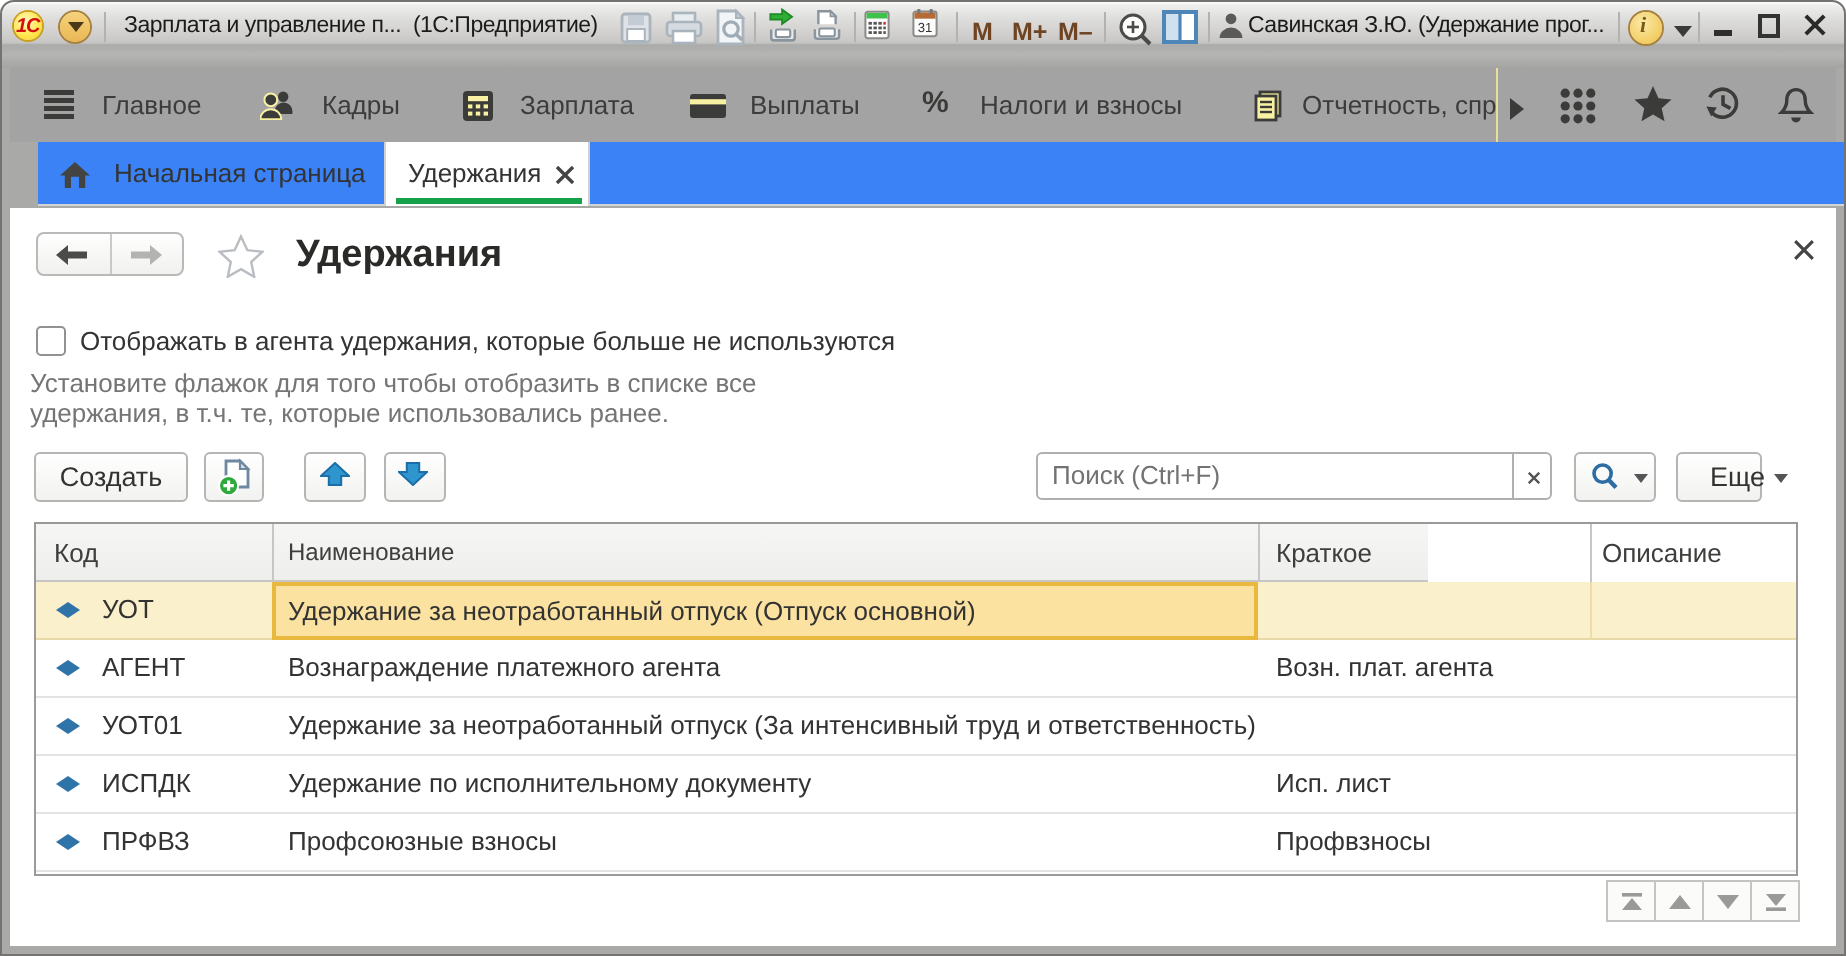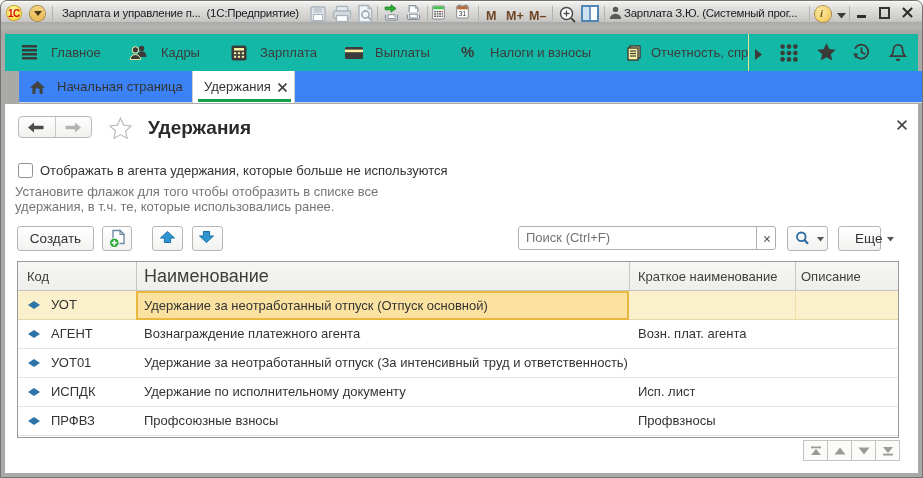--- a/index.html
+++ b/index.html
@@ -1,41 +1,41 @@
 <!DOCTYPE html>
 <html><head><meta charset="utf-8"><style>
 *{margin:0;padding:0;box-sizing:border-box}
 html,body{width:923px;height:478px;overflow:hidden}
 body{font-family:"Liberation Sans",sans-serif;position:relative;background:#fff}
 .abs{position:absolute}
 #titlebar{left:0;top:0;width:923px;height:34px;border-radius:7px 7px 0 0;
  background:linear-gradient(to bottom,#fbfbf9 0%,#efefed 7%,#dddddb 28%,#cecccb 55%,#c5c5c3 63%,#ababa9 66%,#b5b5b3 80%,#a4a4a2 100%);
  box-shadow:inset 0 2px 0 rgba(255,255,255,.5)}
-#menubar{left:5px;top:34px;width:913px;height:37px;background:#14b8a6}
+#menubar{left:5px;top:34px;width:913px;height:37px;background:#a3a3a3}
 #tabbar{left:19px;top:71px;width:913px;height:32px;background:#3b82f6;border-bottom:1px solid #d4d4d2}
 #content{left:5px;top:104px;width:913px;height:369px;background:#fff}
 .vsep{width:1px;background:#b2b2b0}
 .ttxt{font-size:11.5px;letter-spacing:-0.25px;color:#1b1b1b;line-height:24px}
 .mitem{font-size:13px;color:#3c3c3c;line-height:37px}
 .M{font-weight:bold;color:#6e4423;font-size:12.5px;line-height:22px}
 .row{position:absolute;left:0;width:880px;height:29px;border-bottom:1px solid #e3e3e1;font-size:13px;color:#333;line-height:28px}
 .row .dmd{position:absolute;left:10px;top:10px;width:12px;height:8px;background:#2e74a8;clip-path:polygon(50% 0,100% 50%,50% 100%,0 50%)}
 .row .code{position:absolute;left:33px}
 .row .name{position:absolute;left:126px}
 .row .short{position:absolute;left:620px}
 .row.sel{background:#faf0cb;border-bottom:1px solid #e8d9a8}
 .selcell{background:#fbe2a0;border:2px solid #e8b93e;font-size:13px;color:#333;line-height:25px;padding-left:6px}
 .nbt{position:absolute;top:0;width:25px;height:21px;border:1px solid #c4c4c2;background:#fbfbfa;display:flex;align-items:center;justify-content:center}
 </style></head>
 <body>
 <div class="abs" style="left:0;top:0;width:923px;height:478px;background:#a9a9a7;border-radius:7px 7px 0 0"></div>
 <div class="abs" id="titlebar">
 
  <div class="abs" style="left:7px;top:6px;width:14px;height:14px;border-radius:50%;background:radial-gradient(circle at 42% 35%,#fffbc2,#ffe752 55%,#f8cd26);box-shadow:0 0 0 1px #c9a11f"></div>
- <div class="abs" style="left:8px;top:6.5px;font-size:10px;font-weight:bold;color:#d40f0f;line-height:13px;letter-spacing:-0.5px">1С</div>
+ <div class="abs" style="left:8px;top:6.5px;font-size:10px;font-weight:bold;font-style:italic;color:#d40f0f;line-height:13px;letter-spacing:-0.5px">1С</div>
 
  <div class="abs" style="left:30px;top:6px;width:15px;height:15px;border-radius:50%;background:linear-gradient(#f6d27c,#e9b854);box-shadow:0 0 0 1px #a8823c"></div>
  <svg class="abs" style="left:34px;top:11px" width="8" height="6">
       <path d="M0 0 L8 0 L4 5 Z" fill="#4a3a18"></path>
     </svg>
  <div class="abs vsep" style="left:52px;top:6px;height:15px"></div>
  <div class="abs ttxt" style="left:62px;top:1px">Зарплата и управление п...&nbsp; (1С:Предприятие)</div>
 
  <svg class="abs" style="left:309px;top:5px" width="18" height="18" viewBox="0 0 18 18">
   <rect x="2" y="2" width="14" height="14" rx="1.5" fill="#dfe3e7" stroke="#aab4bd" stroke-width="1.4"></rect>
@@ -112,21 +112,21 @@
   <rect x="1" y="1" width="16" height="15" fill="#fff" stroke="#4f86b8" stroke-width="2"></rect>
   <rect x="2" y="2" width="6.5" height="13" fill="#cfe0ef"></rect>
   <line x1="9" y1="1" x2="9" y2="16" stroke="#4f86b8" stroke-width="1.6"></line>
  </svg>
  <div class="abs vsep" style="left:604px;top:6px;height:15px"></div>
 
  <svg class="abs" style="left:609px;top:6px" width="13" height="14" viewBox="0 0 13 14">
   <circle cx="6.5" cy="3.4" r="2.7" fill="#5a5a58"></circle>
   <path d="M0.8 13 a5.7 5.2 0 0 1 11.4 0 z" fill="#5a5a58"></path>
  </svg>
- <div class="abs ttxt" style="left:624px;top:1px">Зарплата З.Ю. (Системный прог...</div>
+ <div class="abs ttxt" style="left:624px;top:1px">Савинская З.Ю. (Удержание прог...</div>
  <div class="abs vsep" style="left:809px;top:6px;height:15px"></div>
 
  <div class="abs" style="left:815px;top:6px;width:16px;height:16px;border-radius:50%;background:radial-gradient(circle at 40% 35%,#fbe9a8,#f3cf66 65%,#e8bc4a);box-shadow:0 0 0 1px #a8823c"></div>
  <div class="abs" style="left:820px;top:7px;width:10px;font-size:11px;font-weight:bold;font-style:italic;color:#7a5a1a;font-family:'Liberation Serif',serif">i</div>
  <svg class="abs" style="left:837px;top:13px" width="9" height="6">
       <path d="M0 0 L9 0 L4.5 5.5 Z" fill="#3a3a38"></path>
     </svg>
  <div class="abs vsep" style="left:849px;top:6px;height:15px"></div>
 
  <div class="abs" style="left:857px;top:15px;width:9px;height:2.5px;background:#2e2e2c"></div>
@@ -292,23 +292,23 @@
  </svg>
  <svg class="abs" style="left:812px;top:133px" width="7" height="5">
       <path d="M0 0 L7 0 L3.5 4.5 Z" fill="#555"></path>
     </svg>
  <div class="abs" style="left:833px;top:122px;width:43px;height:25px;border:1px solid #b5b5b3;border-radius:3px;background:linear-gradient(#fff,#f2f2f0);font-size:13.5px;color:#333;line-height:23px;padding-left:16px">Еще</div>
  <svg class="abs" style="left:882px;top:133px" width="7" height="5">
       <path d="M0 0 L7 0 L3.5 4.5 Z" fill="#555"></path>
     </svg>
 
  <div class="abs" id="table" style="left:12px;top:157px;width:882px;height:177px;border:1px solid #9a9a98;background:#fff">
-  <div class="abs" style="left:0;top:0;width:880px;height:29px;background:linear-gradient(#f6f6f4,#eeeeec);border-bottom:1px solid #c6c6c4">
+  <div class="abs" style="left:0;top:0;width:696px;height:29px;background:linear-gradient(#f6f6f4,#eeeeec);border-bottom:1px solid #c6c6c4">
    <div class="abs" style="left:9px;top:0;font-size:13px;color:#3e3e3c;line-height:29px">Код</div>
-   <div class="abs" style="left:126px;top:0;font-size:18px;color:#3e3e3c;line-height:29px">Наименование</div>
+   <div class="abs" style="left:126px;top:0;font-size:12px;color:#3e3e3c;line-height:29px">Наименование</div>
    <div class="abs" style="left:620px;top:0;font-size:13px;color:#3e3e3c;line-height:29px">Краткое наименование</div>
    <div class="abs" style="left:783px;top:0;font-size:13px;color:#3e3e3c;line-height:29px">Описание</div>
    <div class="abs" style="left:118px;top:0;width:1px;height:29px;background:#c6c6c4"></div>
    <div class="abs" style="left:611px;top:0;width:1px;height:29px;background:#c6c6c4"></div>
    <div class="abs" style="left:777px;top:0;width:1px;height:29px;background:#c6c6c4"></div>
   </div>
   <div class="row sel" style="top:29px">
         <span class="dmd"></span>
         <span class="code">УОТ</span>
       </div>

